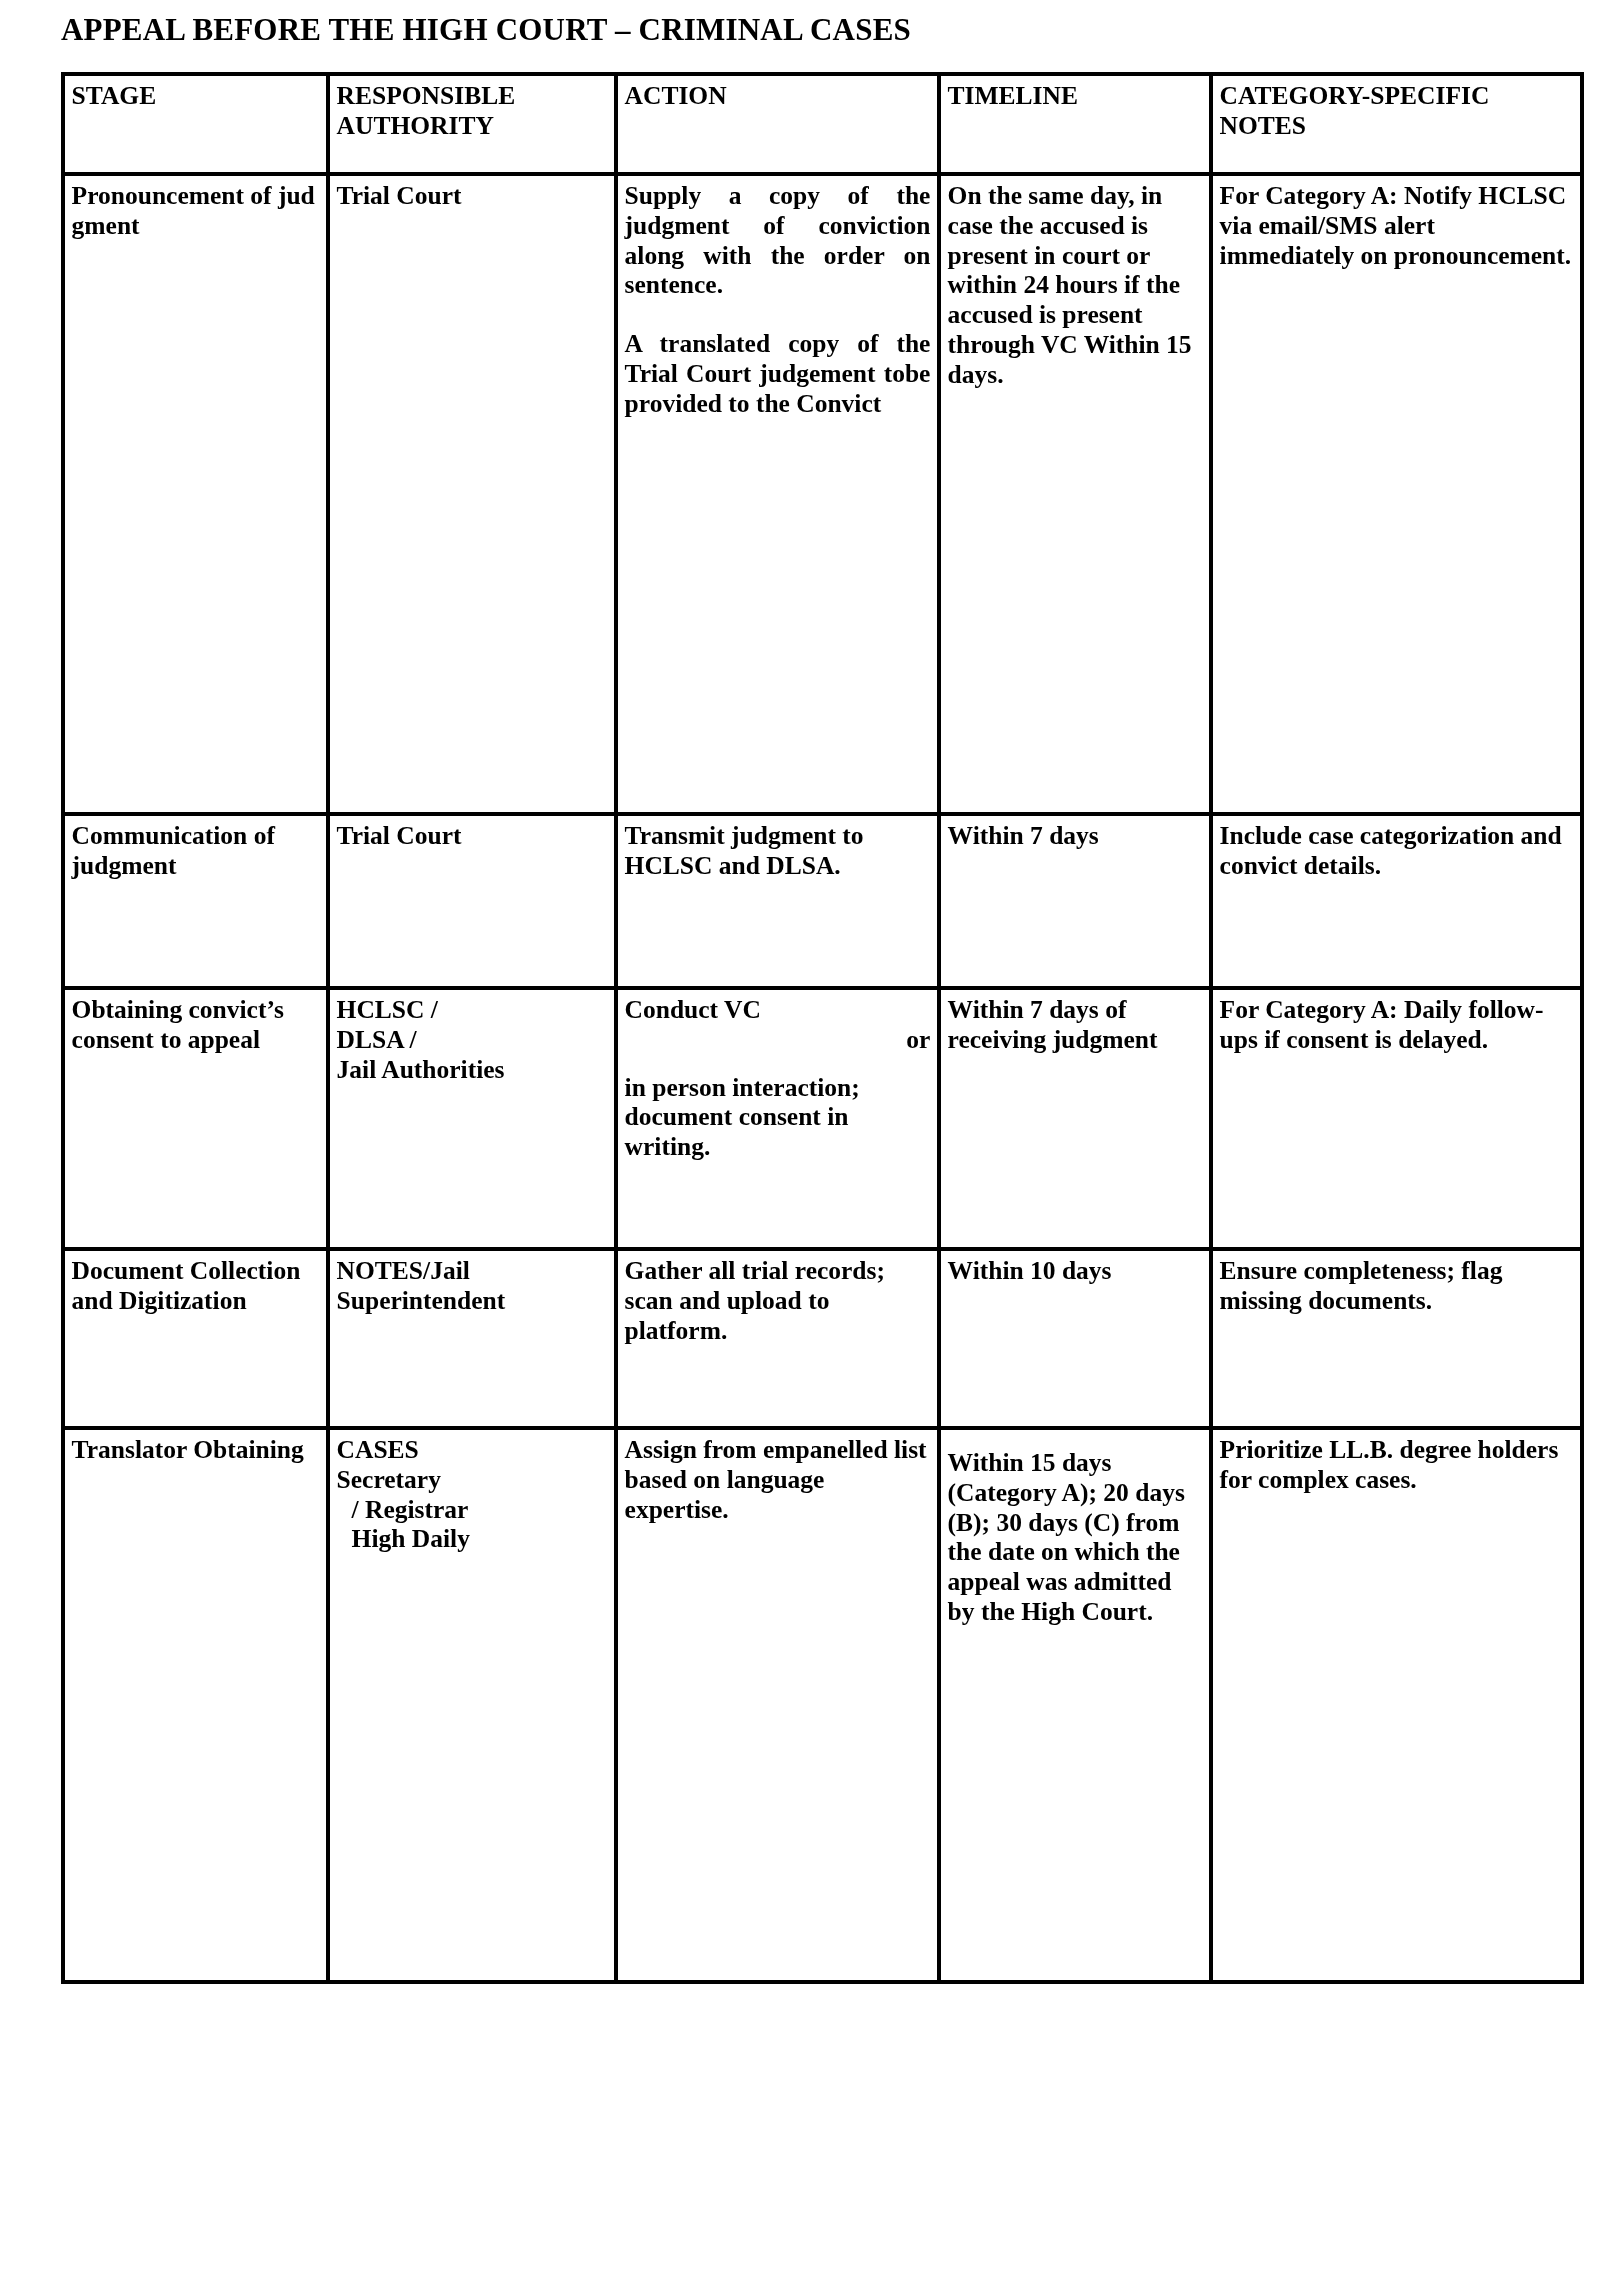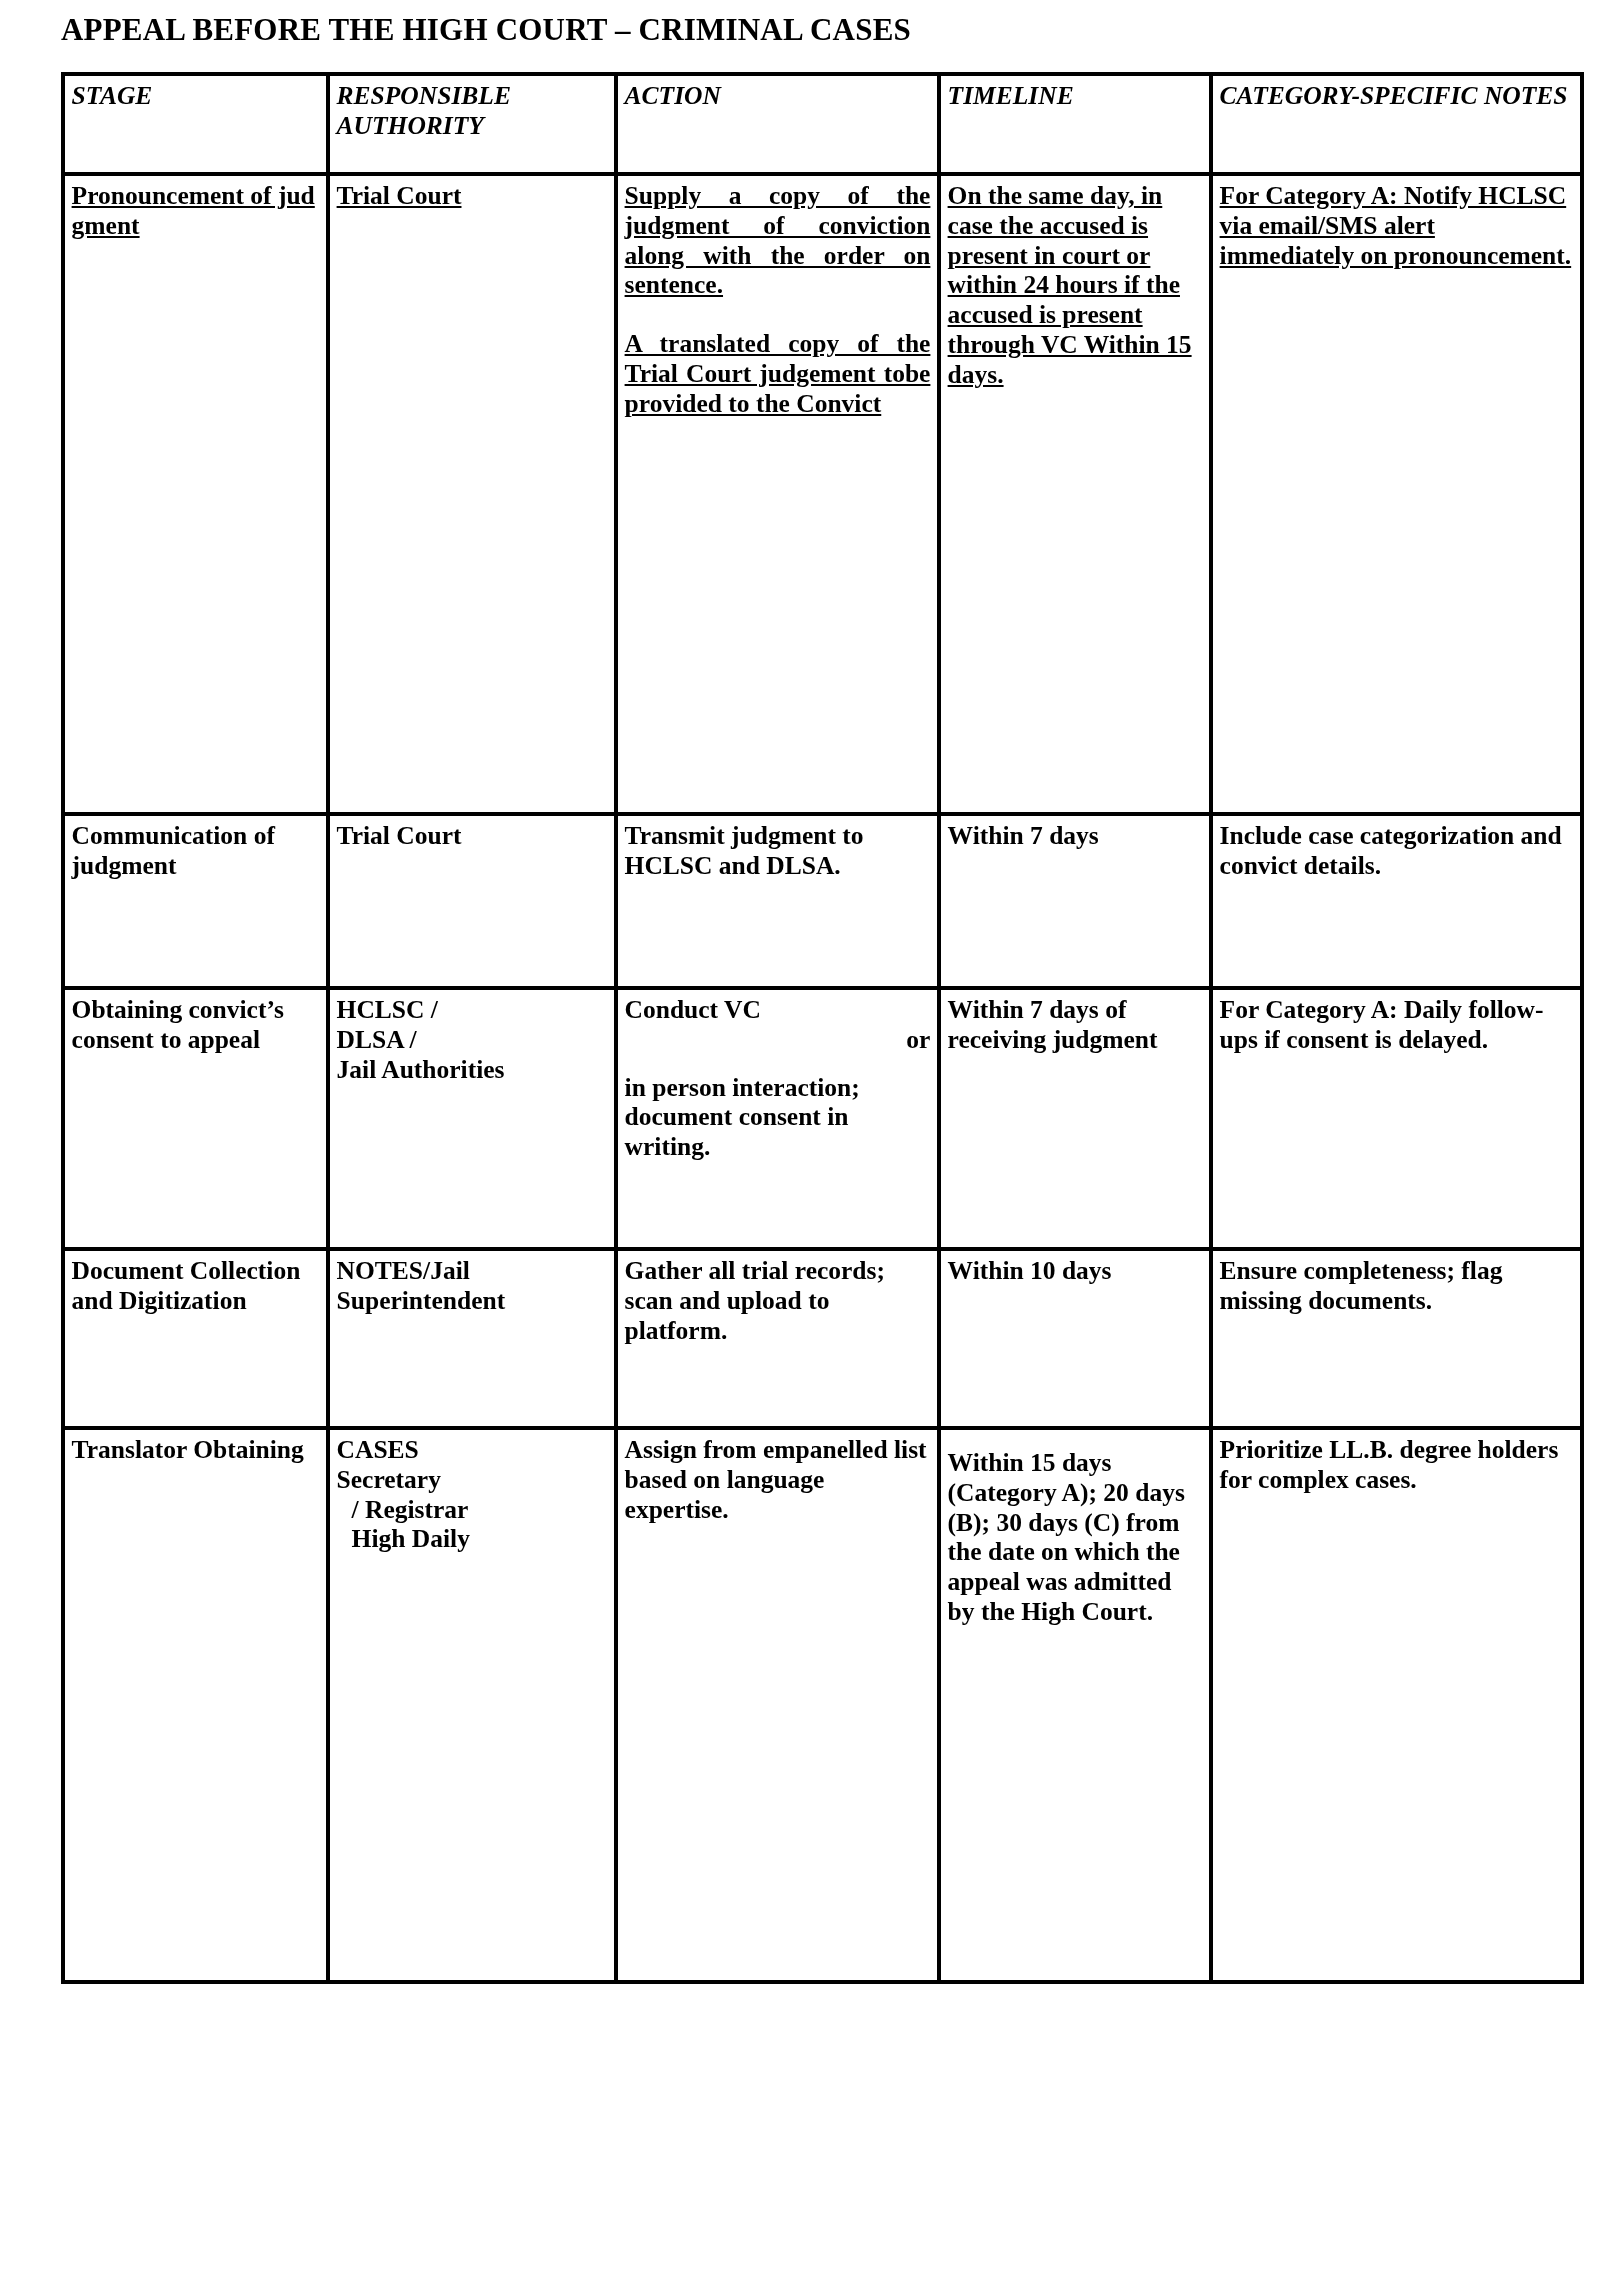--- a/index.html
+++ b/index.html
@@ -56,39 +56,38 @@
     overflow-wrap: break-word;
   }
   
   thead th {
     text-align: center;
     vertical-align: middle;
     font-size: 27px;
     line-height: 1.2;
     height: 86px;
     padding: 3.3px 5px;
-    font-style: italic;
   }
   
   col.c-stage      { width: 265px; }
   col.c-authority  { width: 288px; }
   col.c-action     { width: 323px; }
   col.c-timeline   { width: 272px; }
   col.c-notes      { width: 371px; }
 
   
   .just   { text-align: justify; text-align-last: left; hyphens: none; }
   .ctr    { text-align: center; }
   .p      { margin: 0 0 0 0; }
   .p + .p { margin-top: 29px; }
   .breakword { word-break: break-all; }
   .indent1 { padding-left: 15px; display: block; }
 
   
-  tr.r1 td { height: 626px; text-decoration: underline; }
+  tr.r1 td { height: 626px; }
   tr.r2 td { height: 160px; }
   tr.r3 td { height: 247px; }
   tr.r4 td { height: 165px; }
   tr.r5 td { height: 527px; }
 
   tr.r2 td, tr.r3 td, tr.r4 td, tr.r5 td { vertical-align: top; }
   td.mid { vertical-align: middle; }
   td.ctrmid { vertical-align: middle; text-align: center; }
 </style>
 </head>

